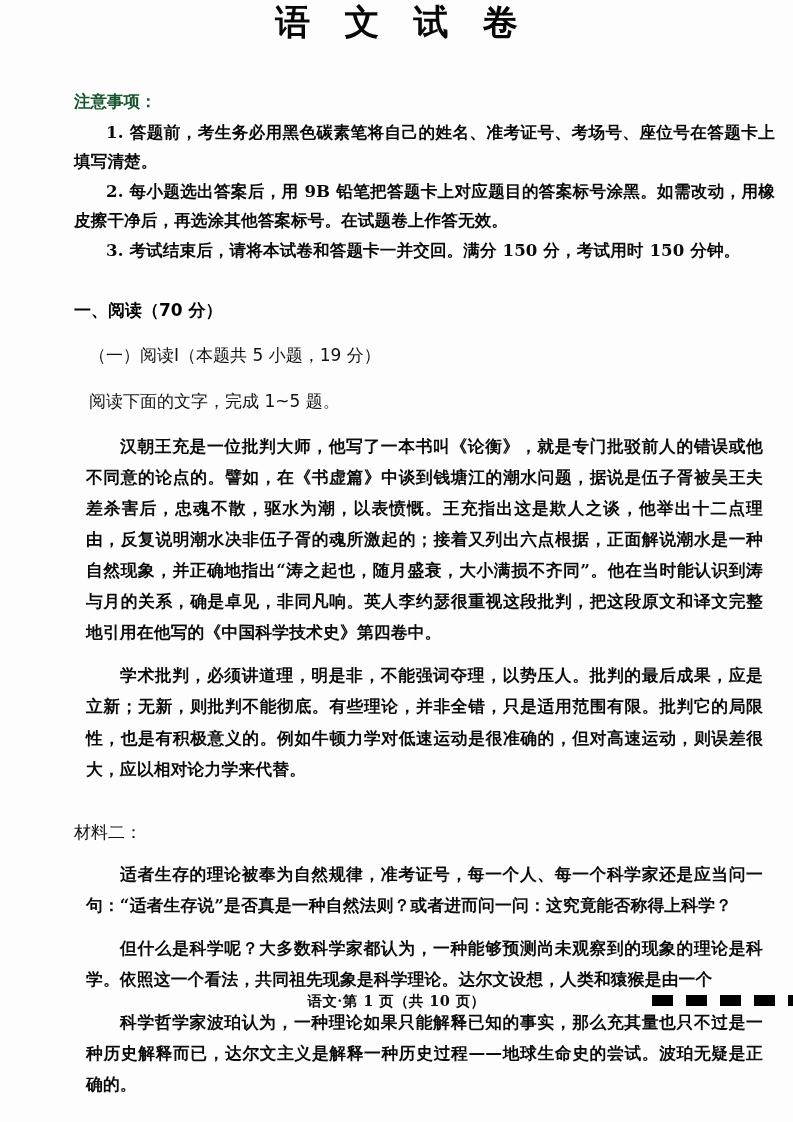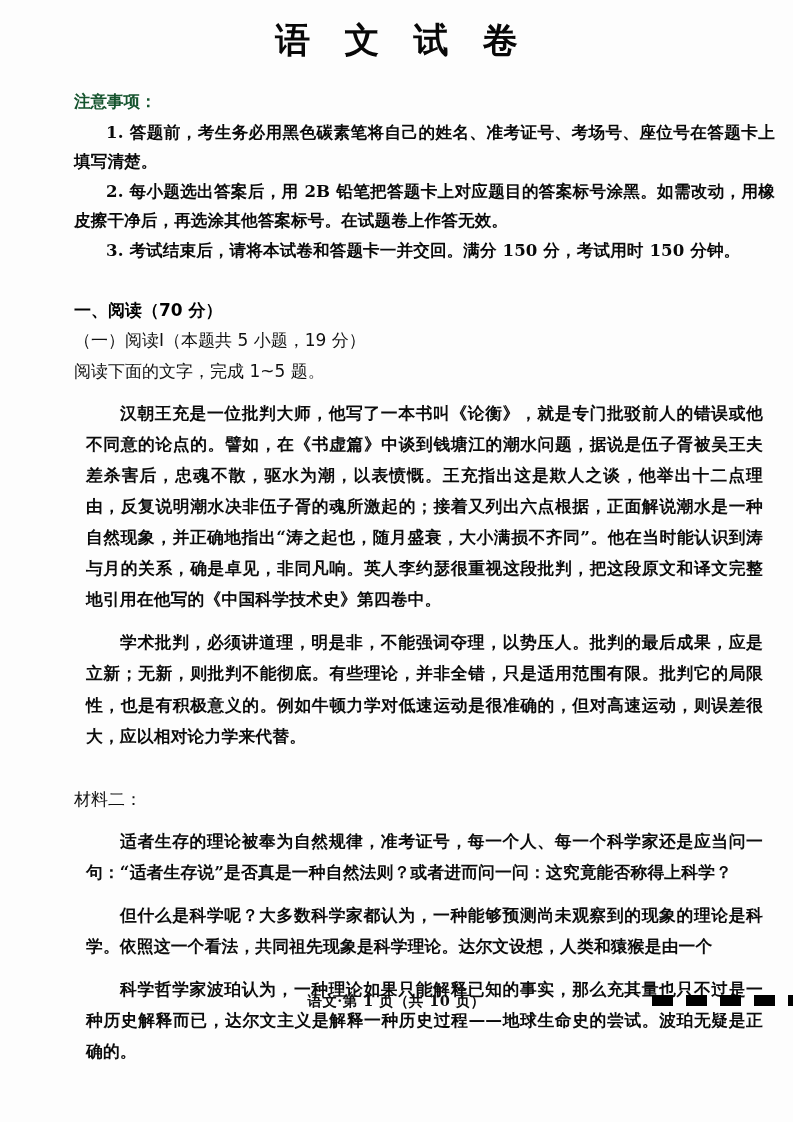--- a/index.html
+++ b/index.html
@@ -24,21 +24,20 @@
     padding: 0;
   }
 
   
   .doc-title {
     text-align: center;
     font-family: "DejaVu Serif", "Liberation Serif", serif;
     font-weight: 700;
     font-size: 35px;
     letter-spacing: 11px;
-    padding-top: 18px;
     padding-left: 11px;
     line-height: 1.25;
     color: #080808;
   }
 
   
   .content {
     position: absolute;
     left: 74px;
     right: 18px;
@@ -79,21 +78,21 @@
     font-size: 17px;
     line-height: 1.78;
     margin: 0;
     color: #000;
   }
   .sub-head {
     font-family: "DejaVu Sans", "Liberation Sans", sans-serif;
     font-weight: 400;
     font-size: 17px;
     line-height: 1.78;
-    margin: 0;
+    margin: 15px;
     color: #101010;
   }
   .material-label {
     font-family: "DejaVu Sans", "Liberation Sans", sans-serif;
     font-weight: 400;
     font-size: 17px;
     line-height: 1.78;
     margin: 0;
     color: #101010;
   }
@@ -160,21 +159,21 @@
 <body>
 
 <div class="page">
 
   <div class="doc-title">语 文 试 卷</div>
 
   <div class="content">
 
     <p class="notice-title">注意事项：</p>
     <p class="notice-item">1. 答题前，考生务必用黑色碳素笔将自己的姓名、准考证号、考场号、座位号在答题卡上填写清楚。</p>
-    <p class="notice-item">2. 每小题选出答案后，用 2B 铅笔把答题卡上对应题目的答案标号涂黑。如需改动，用橡皮擦干净后，再选涂其他答案标号。在试题卷上作答无效。</p>
+    <p class="notice-item">2. 每小题选出答案后，用 9B 铅笔把答题卡上对应题目的答案标号涂黑。如需改动，用橡皮擦干净后，再选涂其他答案标号。在试题卷上作答无效。</p>
     <p class="notice-item">3. 考试结束后，请将本试卷和答题卡一并交回。满分 150 分，考试用时 150 分钟。</p>
 
     <div class="gap-lg"></div>
 
     <p class="sec-head">一、阅读（70 分）</p>
     <p class="sub-head">（一）阅读Ⅰ（本题共 5 小题，19 分）</p>
     <p class="sub-head">阅读下面的文字，完成 1~5 题。</p>
 
     <p class="body-para">汉朝王充是一位批判大师，他写了一本书叫《论衡》，就是专门批驳前人的错误或他不同意的论点的。譬如，在《书虚篇》中谈到钱塘江的潮水问题，据说是伍子胥被吴王夫差杀害后，忠魂不散，驱水为潮，以表愤慨。王充指出这是欺人之谈，他举出十二点理由，反复说明潮水决非伍子胥的魂所激起的；接着又列出六点根据，正面解说潮水是一种自然现象，并正确地指出“涛之起也，随月盛衰，大小满损不齐同”。他在当时能认识到涛与月的关系，确是卓见，非同凡响。英人李约瑟很重视这段批判，把这段原文和译文完整地引用在他写的《中国科学技术史》第四卷中。</p>
     <p class="body-para">学术批判，必须讲道理，明是非，不能强词夺理，以势压人。批判的最后成果，应是立新；无新，则批判不能彻底。有些理论，并非全错，只是适用范围有限。批判它的局限性，也是有积极意义的。例如牛顿力学对低速运动是很准确的，但对高速运动，则误差很大，应以相对论力学来代替。</p>

